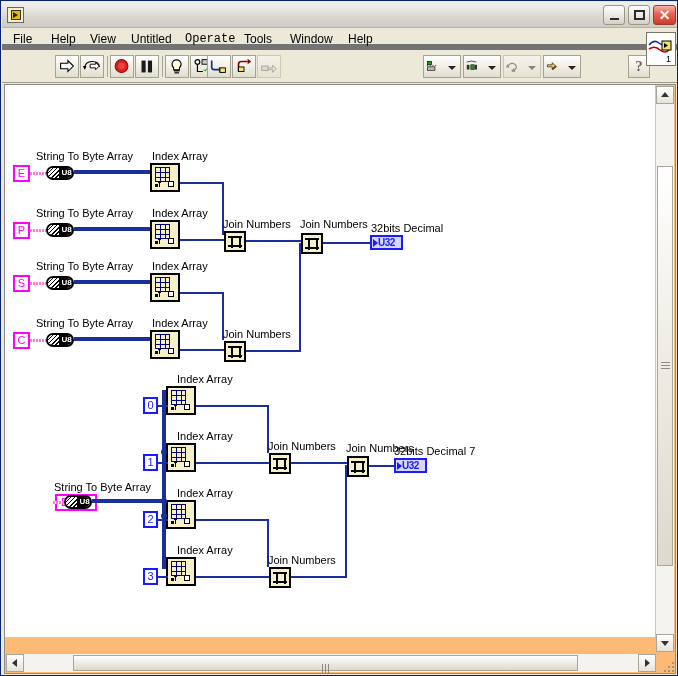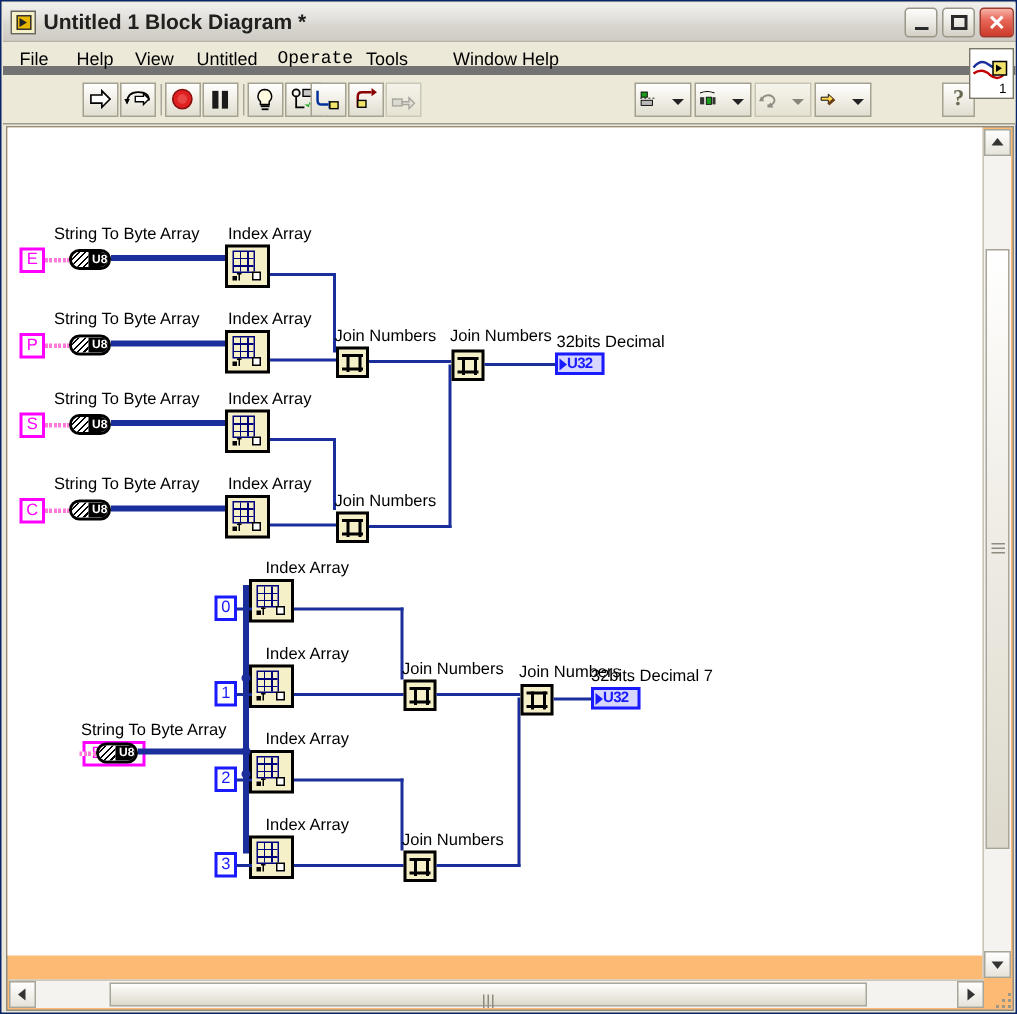--- a/index.html
+++ b/index.html
@@ -394,41 +394,40 @@
 </head>
 <body>
 
 <div id="app-window">
 
   <div id="title-bar">
     <div id="title-icon">
       <div class="ti-inner"></div>
       <div class="ti-tri"></div>
     </div>
-    <div id="title-text">Untitled 1 Block Diagram *</div>
 
     <div class="win-btn" id="btn-min">
       <div class="glyph"></div>
     </div>
     <div class="win-btn" id="btn-max">
       <div class="glyph"></div>
     </div>
     <div class="win-btn" id="btn-close">
       <div class="glyph">✕</div>
     </div>
   </div>
 
   <div id="menu-bar">
     <div class="menu-item" style="left:6px;">File</div>
     <div class="menu-item" style="left:44px;">Help</div>
     <div class="menu-item" style="left:83px;">View</div>
     <div class="menu-item" style="left:124px;">Untitled</div>
     <div class="menu-item" style="left:178px;font-family:Liberation Mono, monospace;">Operate</div>
     <div class="menu-item" style="left:237px;">Tools</div>
-    <div class="menu-item" style="left:283px;margin-left:12px;">Window</div>
+    <div class="menu-item" style="left:283px;">Window</div>
     <div class="menu-item" style="left:341px;">Help</div>
   </div>
 
   <div id="toolbar">
 
     <div class="tb-btn" style="left:53px;">
       <svg class="ico" viewBox="0 0 24 23">
         <path d="M5 8 h8 v-3 l6 6 l-6 6 v-3 h-8 z" fill="#ffffff" stroke="#000" stroke-width="1.2"></path>
       </svg>
     </div>

